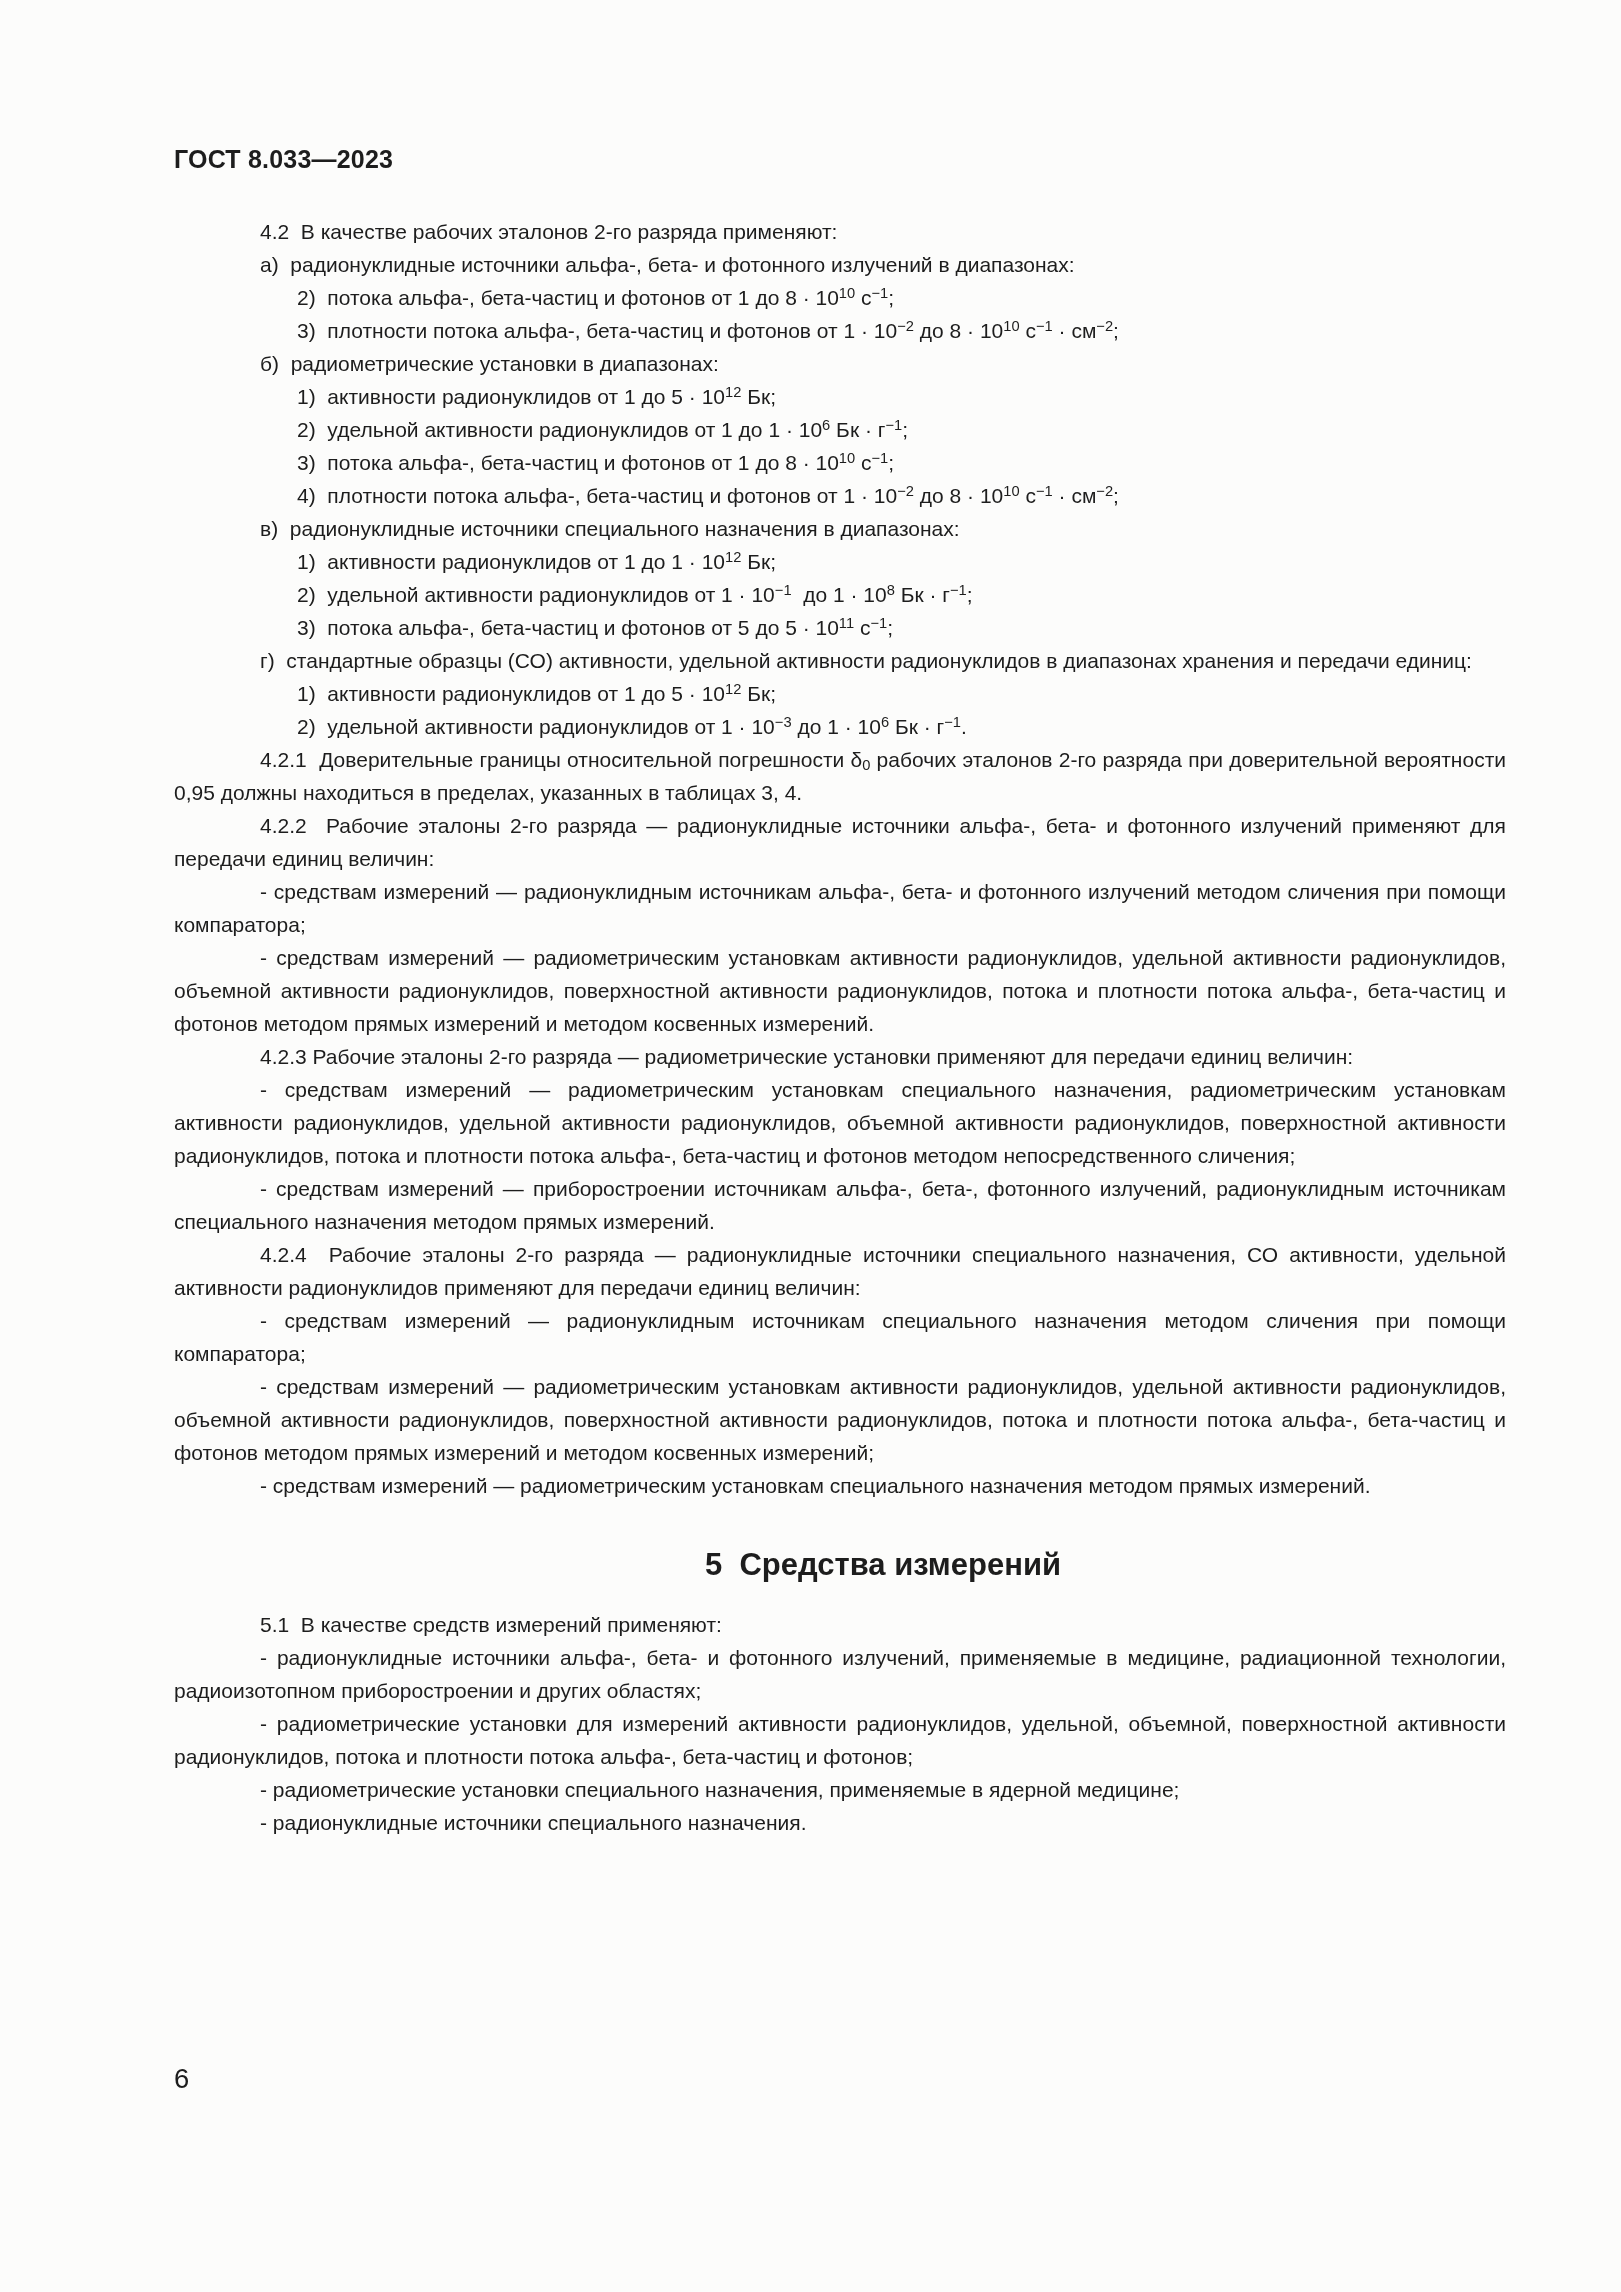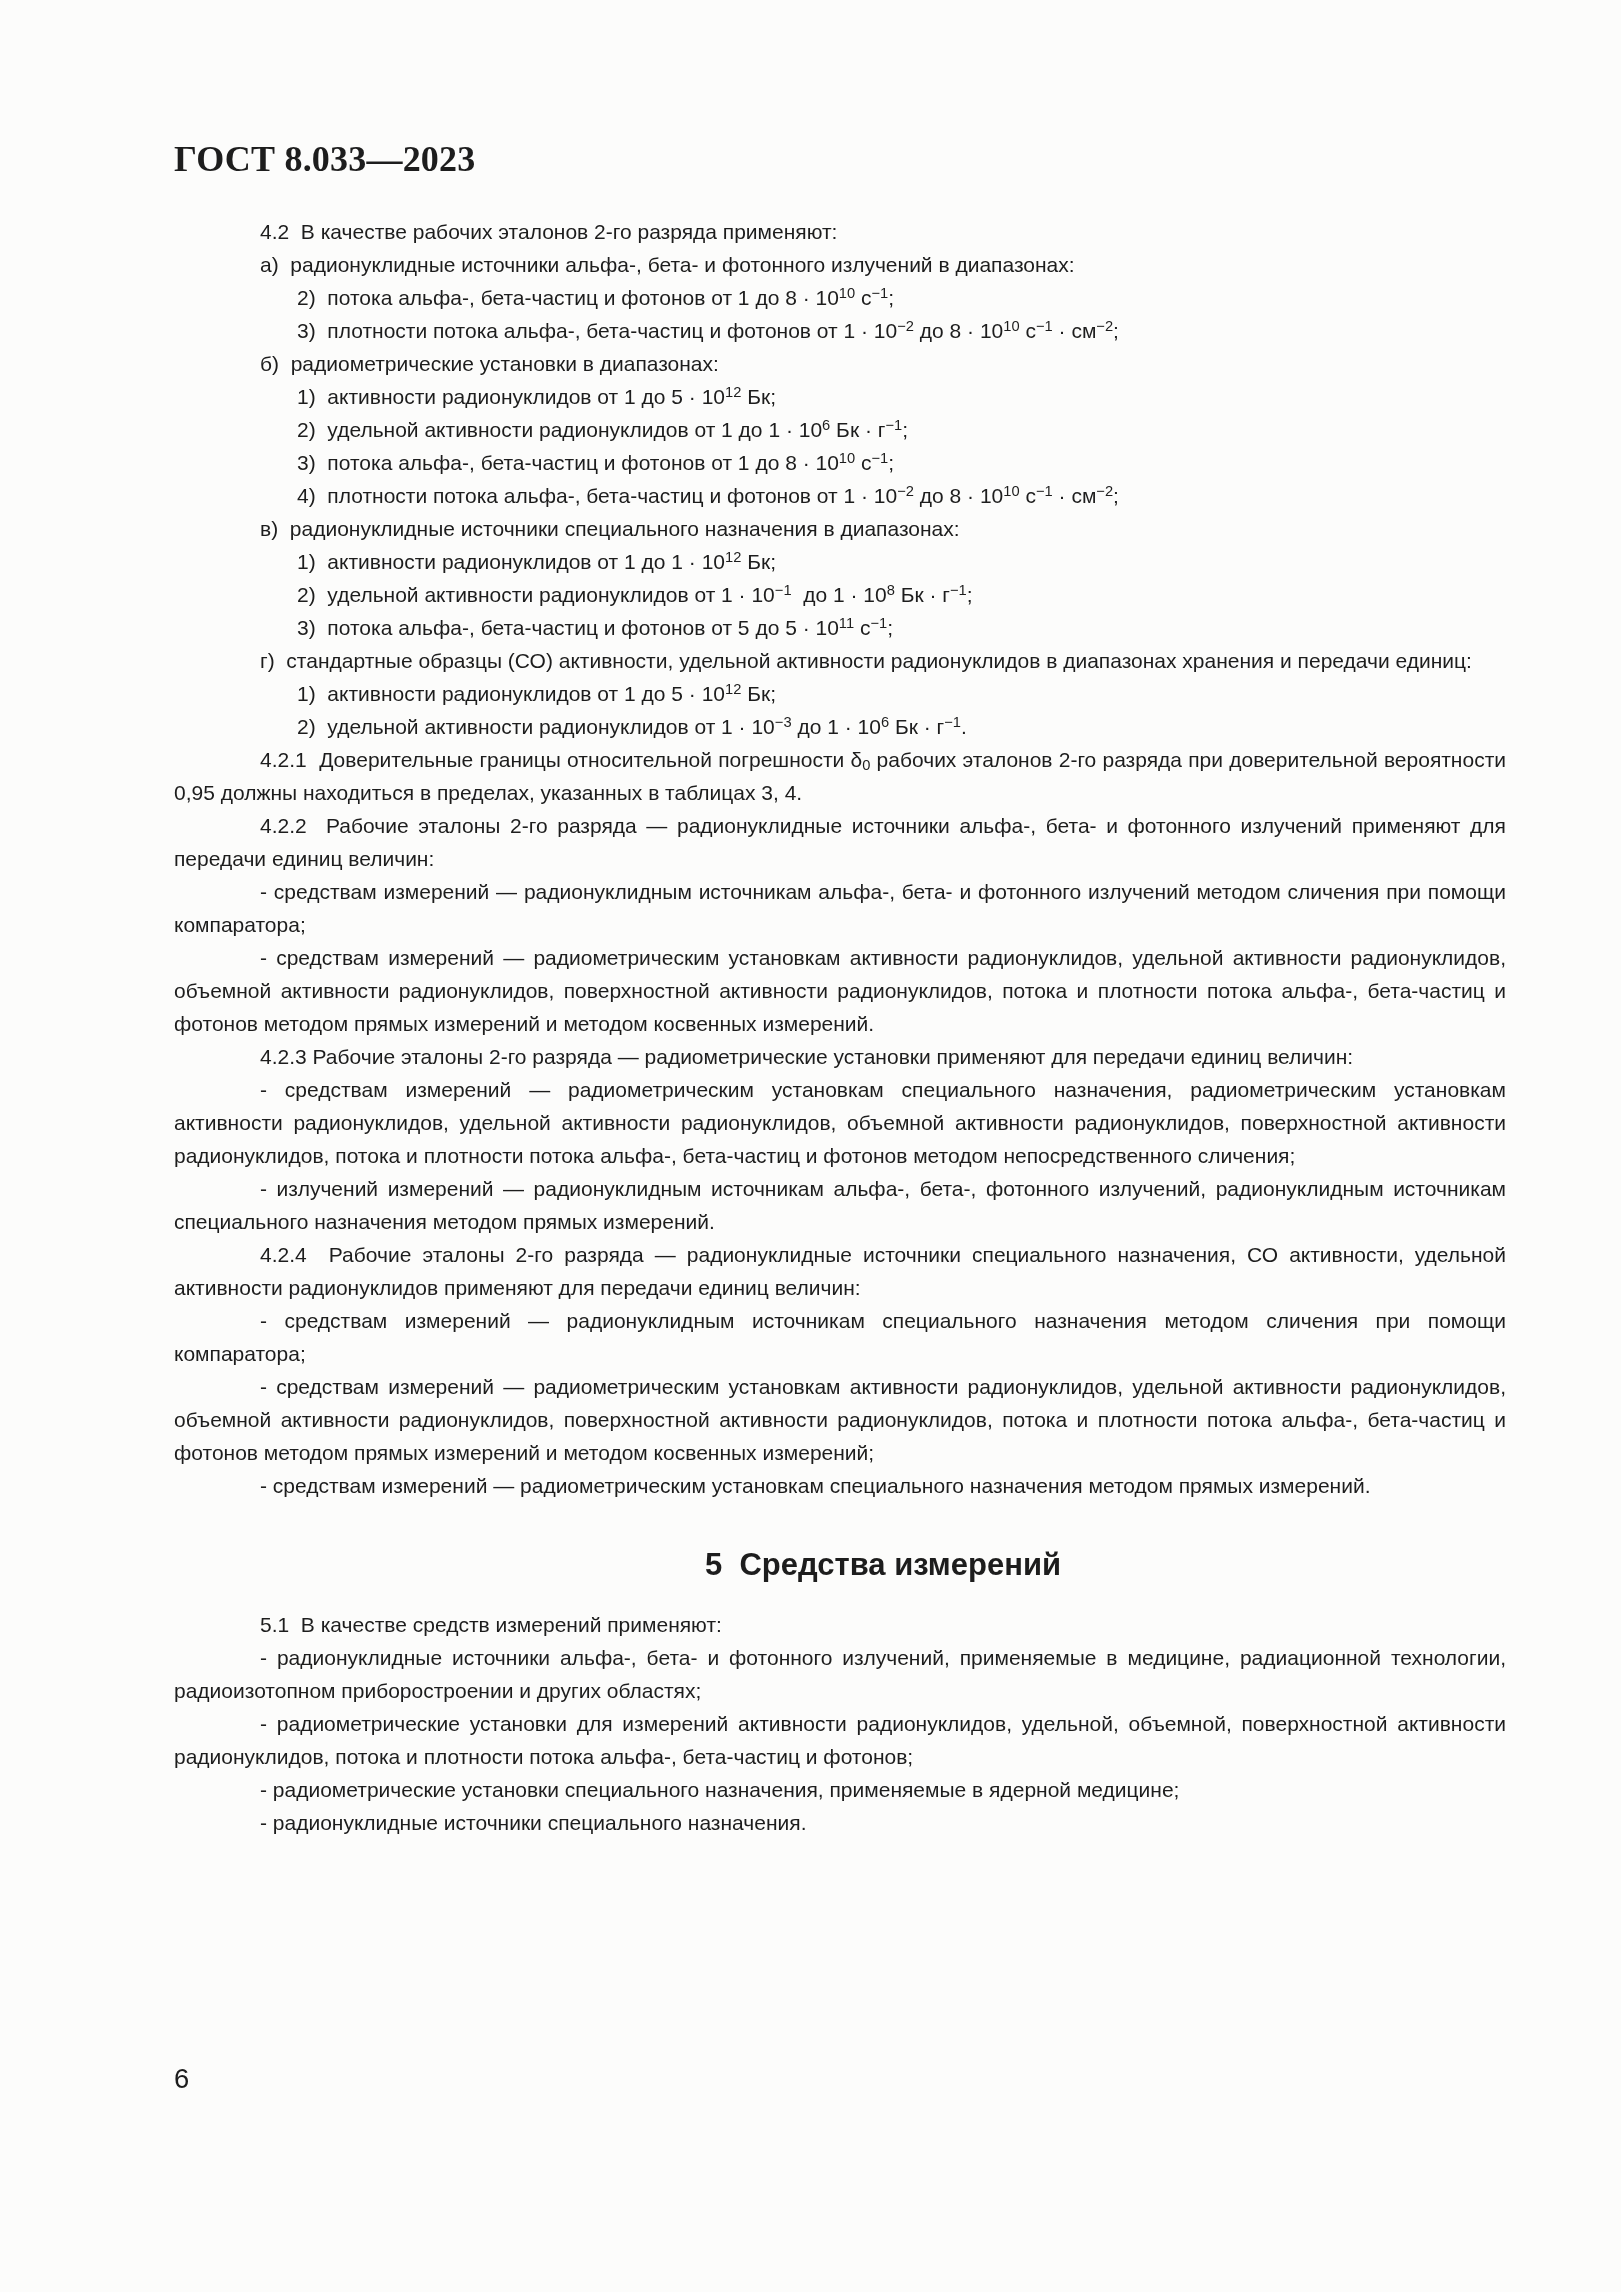--- a/index.html
+++ b/index.html
@@ -11,26 +11,25 @@
     font-family:"Liberation Sans","DejaVu Sans",sans-serif;
     color:#1d1d1d;
     overflow:hidden;
   }
   .doc{
     position:absolute;
     left:174px;top:143px;
     width:1332px;
   }
   .doc-header{
-    font-size:36px;
+    font-size:25px;
     font-weight:bold;
     line-height:33px;
     margin:0 0 39px 0;
     letter-spacing:0.2px;
-    font-family:Liberation Serif, serif;
   }
   .blk{
     margin:0;
     font-size:21px;
     line-height:33px;
     text-align:justify;
     hyphens:manual;
   }
   .p{text-indent:86px;}
   .li2{text-indent:123px;}
@@ -85,21 +84,21 @@
     <p class="blk li2">3)&nbsp; потока альфа-, бета-частиц и фотонов от 5 до 5 · 10<sup>11</sup> с<sup>−1</sup>;</p>
     <p class="blk p">г)&nbsp; стандартные образцы (СО) активности, удельной активности радионуклидов в диапазонах хра­нения и передачи единиц:</p>
     <p class="blk li2">1)&nbsp; активности радионуклидов от 1 до 5 · 10<sup>12</sup> Бк;</p>
     <p class="blk li2">2)&nbsp; удельной активности радионуклидов от 1 · 10<sup>−3</sup> до 1 · 10<sup>6</sup> Бк · г<sup>−1</sup>.</p>
     <p class="blk p">4.2.1&nbsp; Доверительные границы относительной погрешности δ<sub>0</sub> рабочих эталонов 2-го разряда при доверительной вероятности 0,95 должны находиться в пределах, указанных в таблицах 3, 4.</p>
     <p class="blk p">4.2.2&nbsp; Рабочие эталоны 2-го разряда — радионуклидные источники альфа-, бета- и фотонного из­лучений применяют для передачи единиц величин:</p>
     <p class="blk p">- средствам измерений — радионуклидным источникам альфа-, бета- и фотонного излучений ме­тодом сличения при помощи компаратора;</p>
     <p class="blk p">- средствам измерений — радиометрическим установкам активности радионуклидов, удельной активности радионуклидов, объемной активности радионуклидов, поверхностной активности радио­нуклидов, потока и плотности потока альфа-, бета-частиц и фотонов методом прямых измерений и методом косвенных измерений.</p>
     <p class="blk p">4.2.3&nbsp;Рабочие эталоны 2-го разряда — радиометрические установки применяют для передачи единиц величин:</p>
     <p class="blk p">- средствам измерений — радиометрическим установкам специального назначения, радиометри­ческим установкам активности радионуклидов, удельной активности радионуклидов, объемной актив­ности радионуклидов, поверхностной активности радионуклидов, потока и плотности потока альфа-, бета-частиц и фотонов методом непосредственного сличения;</p>
-    <p class="blk p">- излучений измерений — радионуклидным источникам альфа-, бета-, фотонного излучений, ра­дионуклидным источникам специального назначения методом прямых измерений.</p>
+    <p class="blk p">- средствам измерений — приборостроении источникам альфа-, бета-, фотонного излучений, ра­дионуклидным источникам специального назначения методом прямых измерений.</p>
     <p class="blk p">4.2.4&nbsp; Рабочие эталоны 2-го разряда — радионуклидные источники специального назначения, СО активности, удельной активности радионуклидов применяют для передачи единиц величин:</p>
     <p class="blk p">- средствам измерений — радионуклидным источникам специального назначения методом сли­чения при помощи компаратора;</p>
     <p class="blk p">- средствам измерений — радиометрическим установкам активности радионуклидов, удельной активности радионуклидов, объемной активности радионуклидов, поверхностной активности радиону­клидов, потока и плотности потока альфа-, бета-частиц и фотонов методом прямых измерений и мето­дом косвенных измерений;</p>
     <p class="blk p">- средствам измерений — радиометрическим установкам специального назначения методом пря­мых измерений.</p>
 
     <h2 class="blk">5&nbsp; Средства измерений</h2>
 
     <p class="blk p">5.1&nbsp; В качестве средств измерений применяют:</p>
     <p class="blk p">- радионуклидные источники альфа-, бета- и фотонного излучений, применяемые в медицине, радиационной технологии, радиоизотопном приборостроении и других областях;</p>
     <p class="blk p">- радиометрические установки для измерений активности радионуклидов, удельной, объемной, поверхностной активности радионуклидов, потока и плотности потока альфа-, бета-частиц и фотонов;</p>

